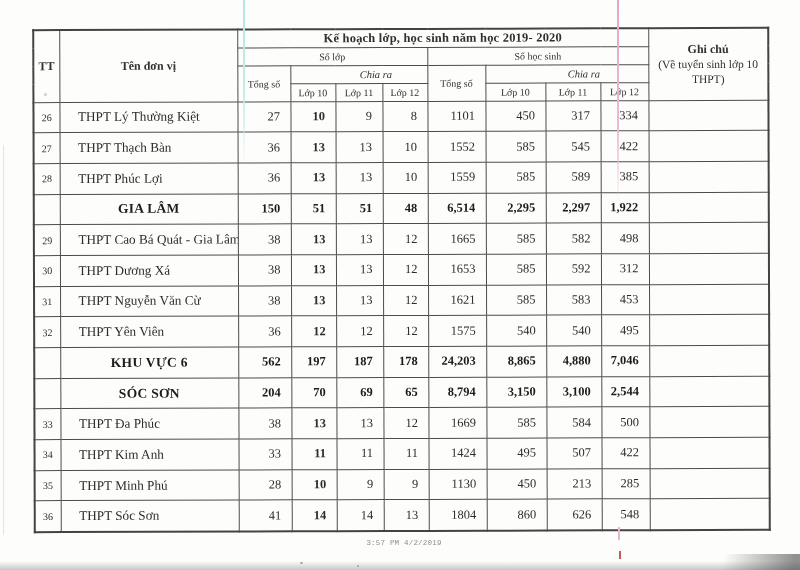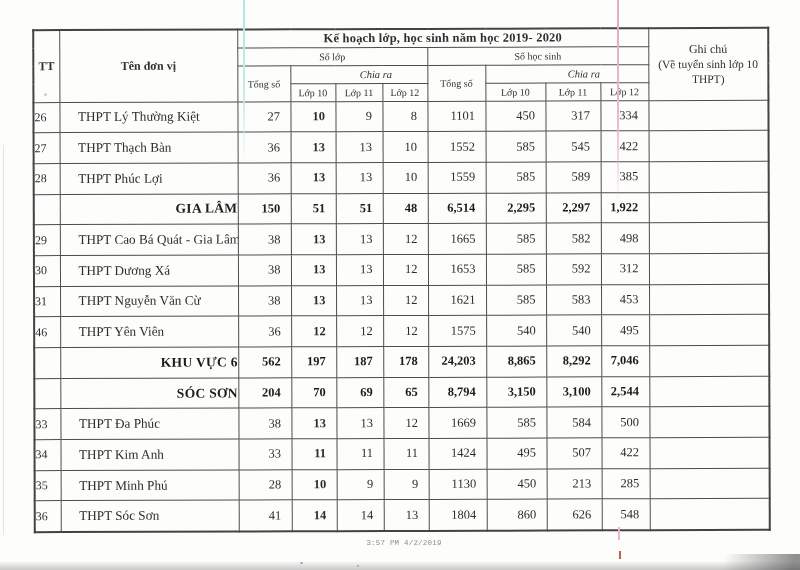--- a/index.html
+++ b/index.html
@@ -27,28 +27,28 @@
     font-weight:normal;
   }
   table{border:2px solid #434343;}
   thead tr{height:18px;}
   tbody tr{height:30.7px;}
   thead th{text-align:center;font-size:10px;color:#303030;}
   .h-title{font-weight:bold;font-size:12.5px;letter-spacing:.2px;}
   .h-tt,.h-unit{font-weight:bold;font-size:12px;}
   .h-chia{font-style:italic;font-size:10.5px;padding-left:34px;}
   .h-note{font-size:11.5px;line-height:1.35;white-space:normal;padding:0 6px;}
-  .h-note .nt{font-weight:normal;display:block;font-size:12px;}
+  .h-note .nt{font-weight:bold;display:block;font-size:12px;}
   tbody td{font-size:12.5px;color:#2c2c2c;}
-  td.c0{font-size:12px;}
+  td.c0{text-align:center;font-size:10px;}
   td.c1{text-align:left;padding-left:18px;font-size:13.2px;white-space:nowrap;}
   td.c2,td.c3,td.c4,td.c5,td.c6,td.c7,td.c8,td.c9{text-align:right;padding-right:10px;}
   td.c3{font-weight:bold;}
   tr.group td{font-weight:bold;color:#1c1c1c;}
-  tr.group td.c1{text-align:right;padding-left:0;font-size:13.5px;letter-spacing:.3px;}
+  tr.group td.c1{text-align:center;padding-left:0;font-size:13.5px;letter-spacing:.3px;}
 
   
   .timestamp{
     position:absolute;top:539px;left:338px;width:132px;
     text-align:center;font-family:Liberation Mono, monospace;
     font-size:7.5px;color:#8d8d8d;letter-spacing:.2px;
   }
 
   
   .artifact{position:absolute;pointer-events:none;}
@@ -202,42 +202,42 @@
             <td class="c3">13</td>
             <td class="c4">13</td>
             <td class="c5">12</td>
             <td class="c6">1621</td>
             <td class="c7">585</td>
             <td class="c8">583</td>
             <td class="c9">453</td>
             <td class="c10"></td>
           </tr>
           <tr>
-            <td class="c0">46</td>
+            <td class="c0">32</td>
             <td class="c1">THPT Yên Viên</td>
             <td class="c2">36</td>
             <td class="c3">12</td>
             <td class="c4">12</td>
             <td class="c5">12</td>
             <td class="c6">1575</td>
             <td class="c7">540</td>
             <td class="c8">540</td>
             <td class="c9">495</td>
             <td class="c10"></td>
           </tr>
           <tr class="group">
             <td class="c0"></td>
             <td class="c1">KHU VỰC 6</td>
             <td class="c2">562</td>
             <td class="c3">197</td>
             <td class="c4">187</td>
             <td class="c5">178</td>
             <td class="c6">24,203</td>
             <td class="c7">8,865</td>
-            <td class="c8">8,292</td>
+            <td class="c8">4,880</td>
             <td class="c9">7,046</td>
             <td class="c10"></td>
           </tr>
           <tr class="group">
             <td class="c0"></td>
             <td class="c1">SÓC SƠN</td>
             <td class="c2">204</td>
             <td class="c3">70</td>
             <td class="c4">69</td>
             <td class="c5">65</td>

